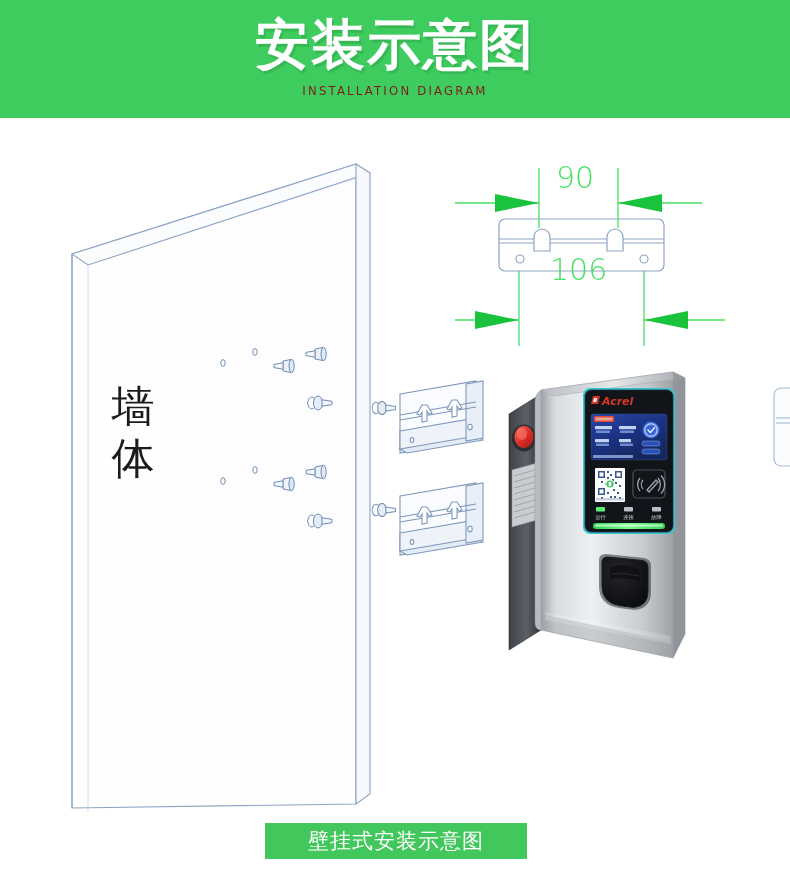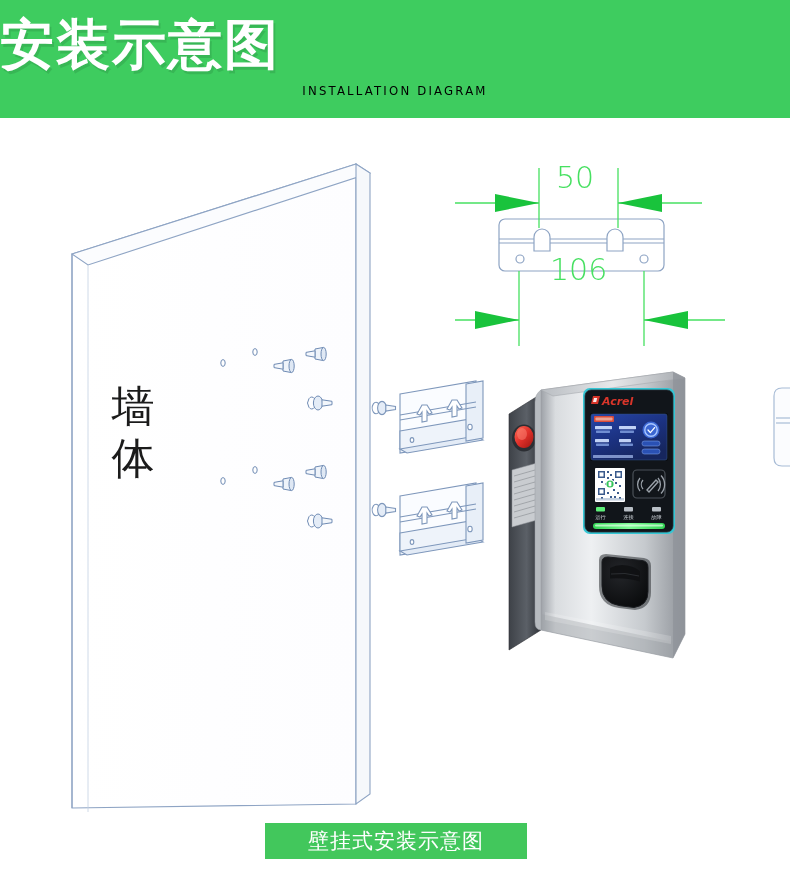--- a/index.html
+++ b/index.html
@@ -14,32 +14,33 @@
   .page{position:relative;width:790px;height:895px;overflow:hidden;background:#fff;}
 
   
   .banner{
     position:absolute;left:0;top:0;width:790px;height:118px;
     background:#3ecc5f;
     overflow:hidden;
   }
   .banner-title{
     position:absolute;left:0;top:14px;width:790px;
+    text-align:center;
     font-family:"DejaVu Sans","Liberation Sans",sans-serif;
     font-size:54px;line-height:62px;font-weight:bold;
     color:#ffffff;
     letter-spacing:2px;
     text-shadow:2px 3px 0 rgba(0,0,0,0.10);
   }
   .banner-sub{
     position:absolute;left:0;top:83px;width:790px;
     text-align:center;
     font-size:13px;line-height:16px;
     letter-spacing:2.2px;
-    color:#000000;
+    color:#7f1d1d;
     font-family:"DejaVu Sans Condensed","Liberation Sans",sans-serif;
   }
 
   
   .caption-badge{
     position:absolute;left:265px;top:823px;width:262px;height:36px;
     background:#42c75c;
     display:flex;align-items:center;justify-content:center;
   }
   .caption-badge span{
@@ -265,21 +266,21 @@
     <g>
       <line x1="64" y1="121" x2="64" y2="196" stroke="#46e060" stroke-width="1.3"></line>
       <line x1="189" y1="121" x2="189" y2="196" stroke="#46e060" stroke-width="1.3"></line>
       <line x1="0" y1="170" x2="64" y2="170" stroke="#46e060" stroke-width="1.3"></line>
       <line x1="189" y1="170" x2="270" y2="170" stroke="#46e060" stroke-width="1.3"></line>
       <polygon points="64,170 20,161 20,179" fill="#19c33c"></polygon>
       <polygon points="189,170 233,161 233,179" fill="#19c33c"></polygon>
     </g>
   </svg>
 
-  <div class="dim-num" id="dim70">50</div>
+  <div class="dim-num" id="dim70">90</div>
   <div class="dim-num" id="dim106">106</div>
 
   <svg class="device" width="200" height="330" viewBox="0 0 200 330">
     <defs>
       <clipPath id="screenClip">
           <rect x="96" y="52" width="76" height="46" rx="2"></rect>
         </clipPath>
     </defs>
 
     <g>

